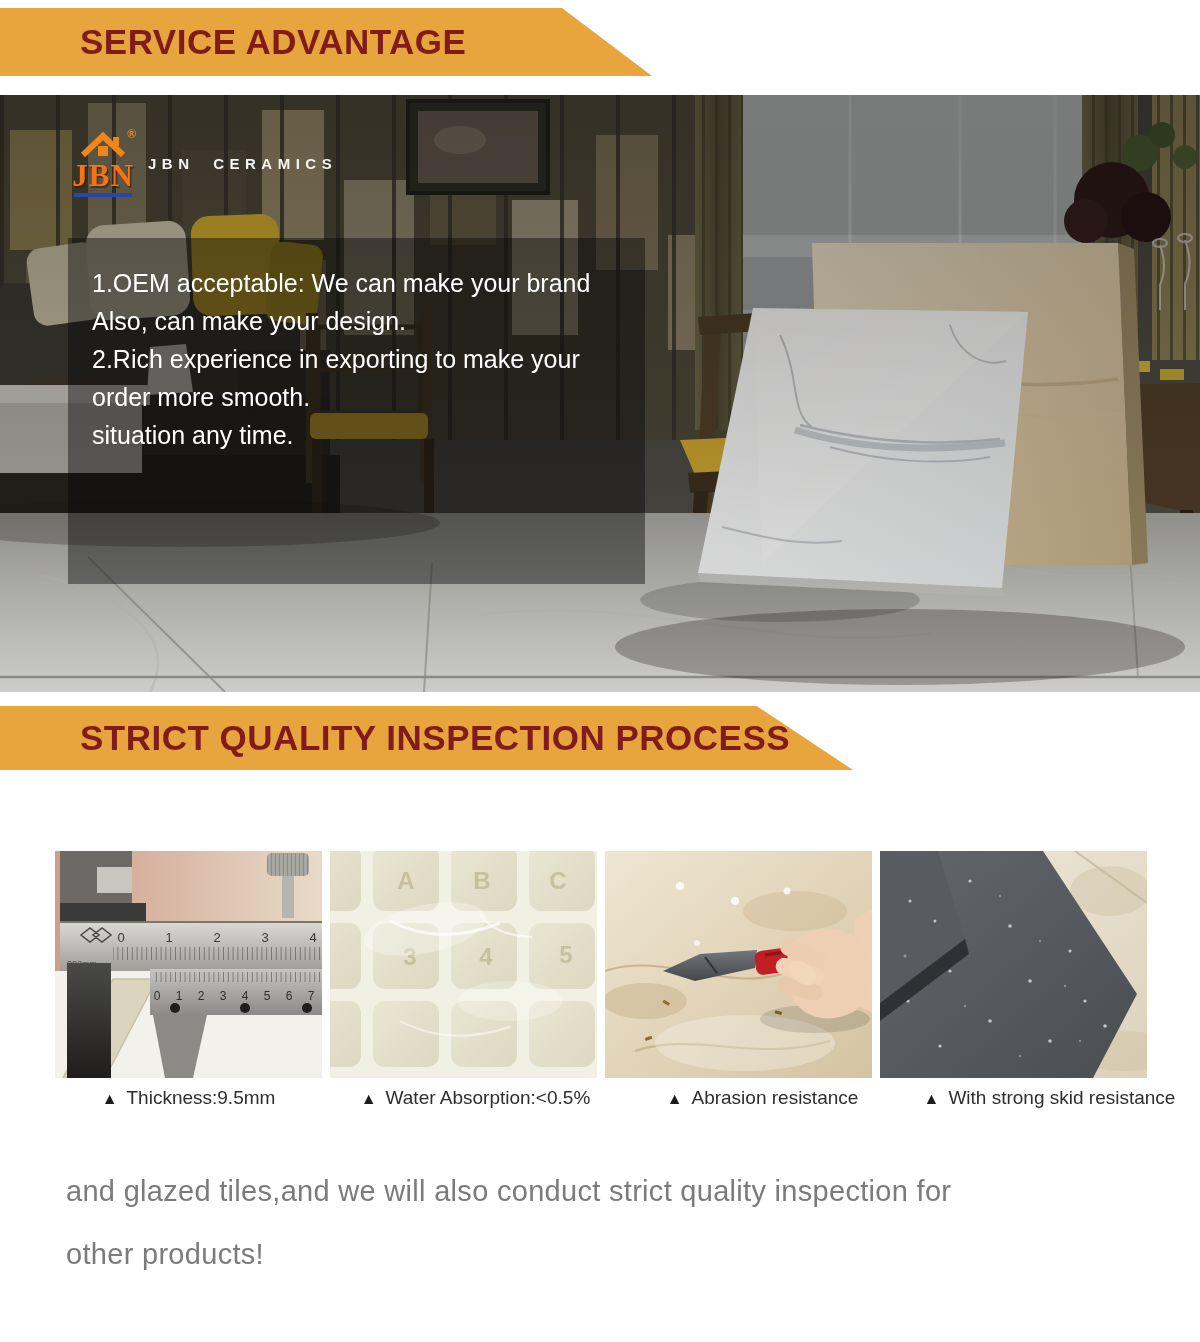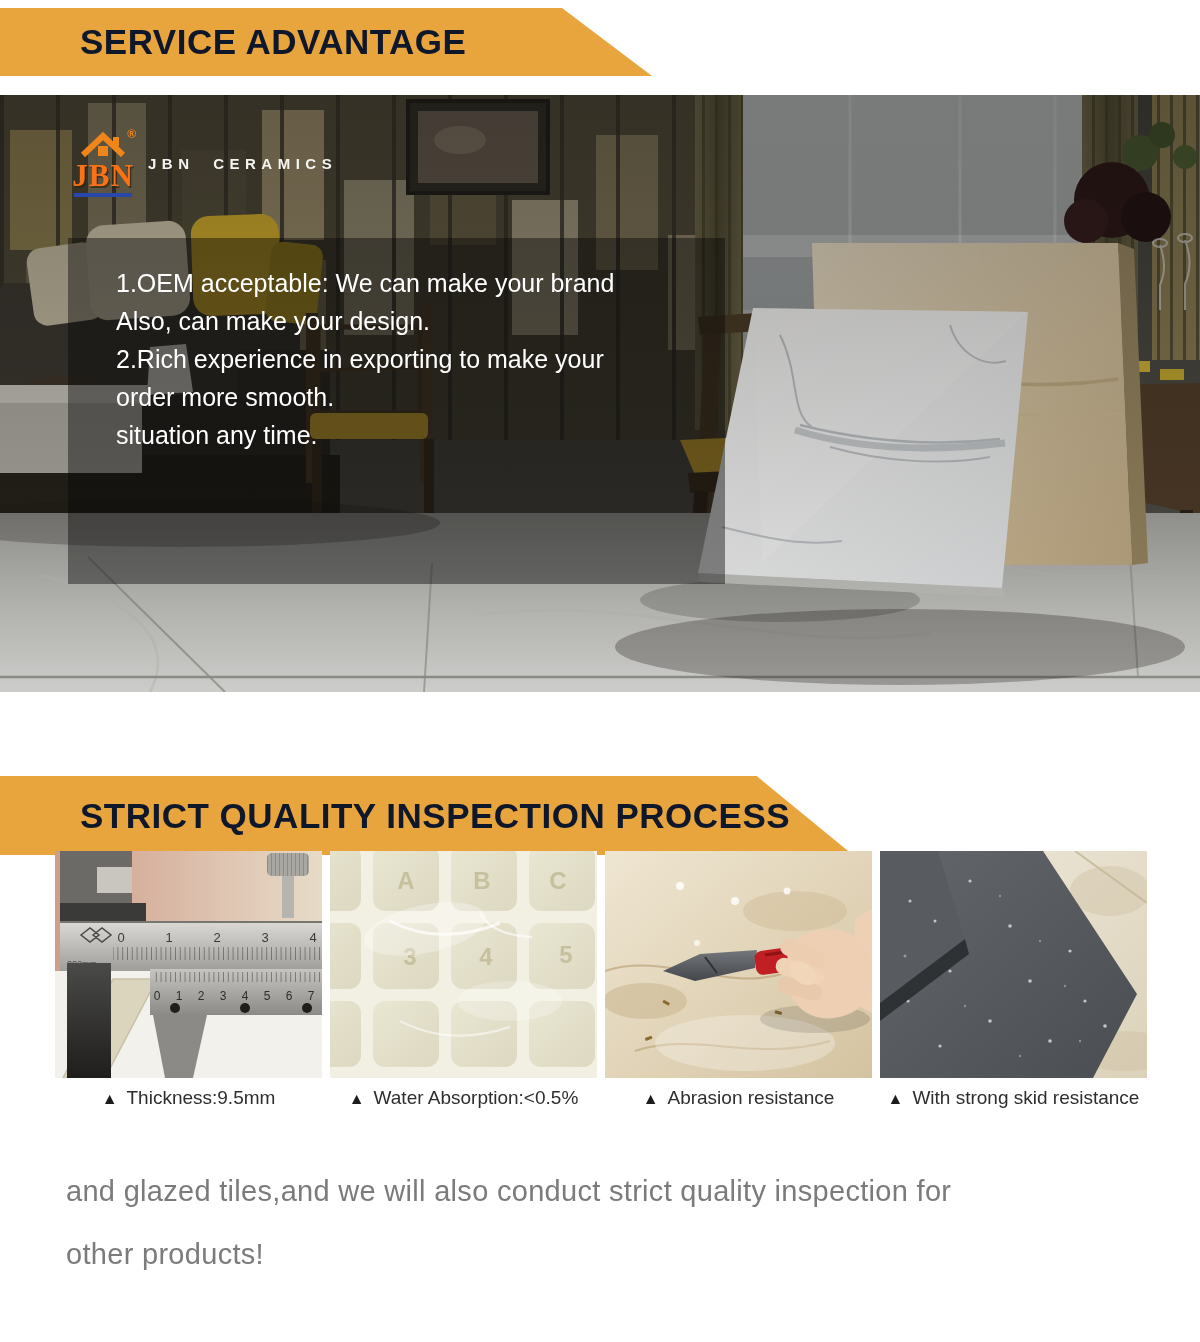--- a/index.html
+++ b/index.html
@@ -1,44 +1,44 @@
 <!DOCTYPE html>
 <html><head>
 <meta charset="utf-8">
 <style>
   html,body{margin:0;padding:0;background:#ffffff;}
   .page{position:relative;width:1200px;height:1342px;overflow:hidden;background:#fff;
         font-family:"Liberation Sans",sans-serif;}
   
-  .ribbon{position:absolute;left:0;background:#E8A43D;color:#0f172a;
+  .ribbon{position:absolute;left:0;background:#E8A43D;color:#7f1d1d;
           font-weight:bold;font-size:35px;letter-spacing:.5px;
           display:flex;align-items:center;padding-left:80px;box-sizing:border-box;}
   .ribbon1{top:8px;width:652px;height:68px;
            clip-path:polygon(0 0,86.2% 0,100% 100%,0 100%);}
-  .ribbon2{top:776px;width:853px;height:79px;
+  .ribbon2{top:706px;width:853px;height:64px;
            clip-path:polygon(0 0,88.7% 0,100% 100%,0 100%);}
   
   .hero{position:absolute;top:95px;left:0;width:1200px;height:597px;overflow:hidden;background:#45433d;}
   .hero svg.scene{position:absolute;top:0;left:0;}
   .logo{position:absolute;top:36px;left:72px;display:flex;align-items:flex-start;}
   .logo-mark{position:relative;width:62px;text-align:center;}
   .logo-reg{position:absolute;top:-4px;right:-2px;font-size:12px;color:#F08519;font-weight:bold;}
   .logo-jbn{font-family:"Liberation Serif",serif;font-weight:bold;font-size:31px;line-height:30px;
             color:#f97316;letter-spacing:1px;text-shadow:1.5px 1.5px 0 rgba(45,28,6,.6);}
   .logo-bar{width:58px;height:4px;background:#2847A8;margin:2px auto 0;}
   .logo-word{margin:24px 16px 0 14px;font-size:15px;font-weight:bold;color:#f5f4f1;
              letter-spacing:5.5px;word-spacing:9px;}
-  .overlay-box{position:absolute;top:143px;left:68px;width:657px;height:346px;
-               background:rgba(8,8,8,.43);box-sizing:border-box;padding:26px 0 0 48px;}
+  .overlay-box{position:absolute;top:143px;left:68px;width:577px;height:346px;
+               background:rgba(8,8,8,.43);box-sizing:border-box;padding:26px 0 0 24px;}
   .overlay-box .ln{color:#fff;font-size:25px;line-height:38px;white-space:nowrap;}
   
   .photos{position:absolute;top:851px;left:55px;display:flex;gap:8px;}
   .photo{width:267px;height:227px;overflow:hidden;}
   
-  .captions{position:absolute;top:1087px;left:55px;display:flex;gap:8px;}
+  .captions{position:absolute;top:1087px;left:55px;display:flex;gap:20px;}
   .cap{width:267px;text-align:center;font-size:19px;color:#2e2e2e;white-space:nowrap;}
   .cap .tri{font-size:16px;margin-right:9px;color:#1c1c1c;}
   
   .footer{position:absolute;top:1160px;left:66px;width:1100px;
           font-size:29px;line-height:63px;color:#7b7b7b;letter-spacing:.3px;}
 </style>
 </head>
 <body>
 
 <div class="page">

